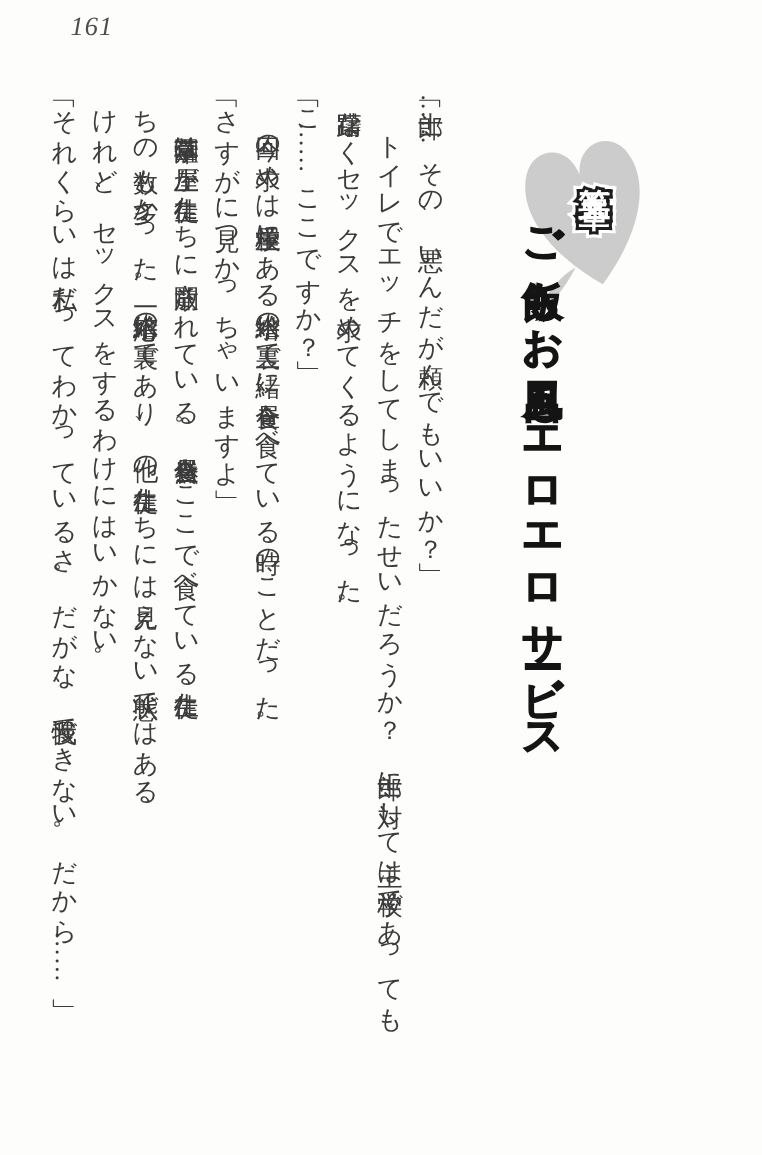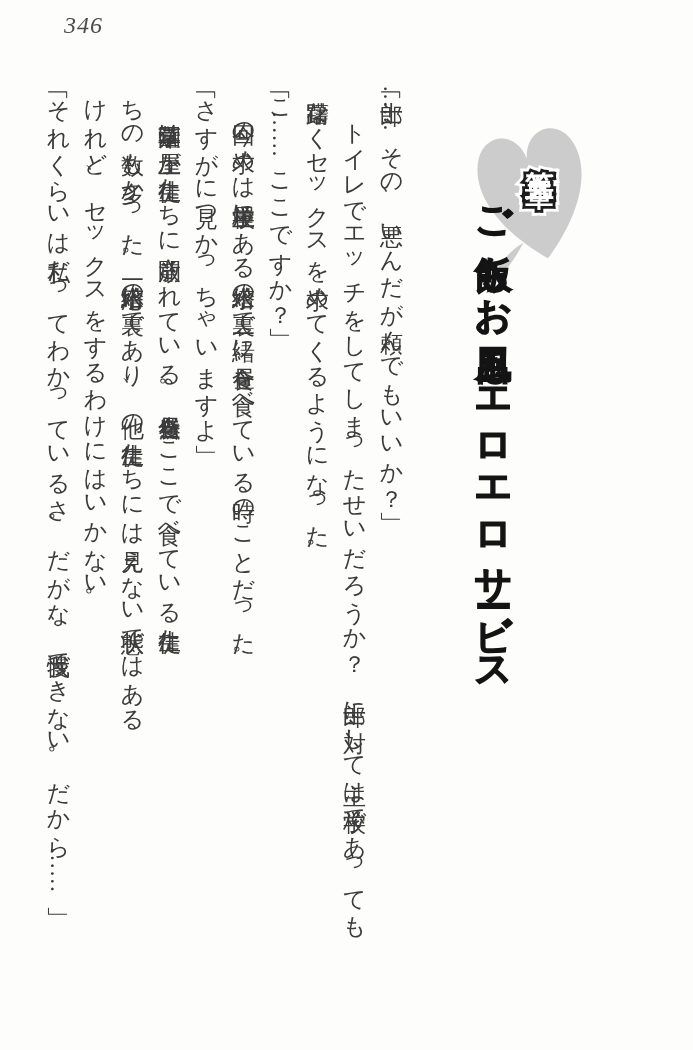--- a/index.html
+++ b/index.html
@@ -92,21 +92,21 @@
     white-space: pre-line;
     margin: 0;
   }
   .body-text p.indent { text-indent: 1em; }
 </style>
 </head>
 <body>
 
 <div class="page">
 
-  <div class="page-number">346</div>
+  <div class="page-number">161</div>
 
   <div class="heart-wrap">
     <svg width="180" height="200" viewBox="0 0 180 200">
       <g transform="rotate(-12 95 95)">
         <path fill="#c8c8c8" fill-opacity="0.92" d="M95 172
                  C 54 136, 33 92, 48 60
                  C 59 37, 90 40, 95 70
                  C 100 40, 131 37, 142 60
                  C 157 92, 136 136, 95 172 Z"></path>
         <path fill="#c8c8c8" fill-opacity="0.92" d="M28 188

